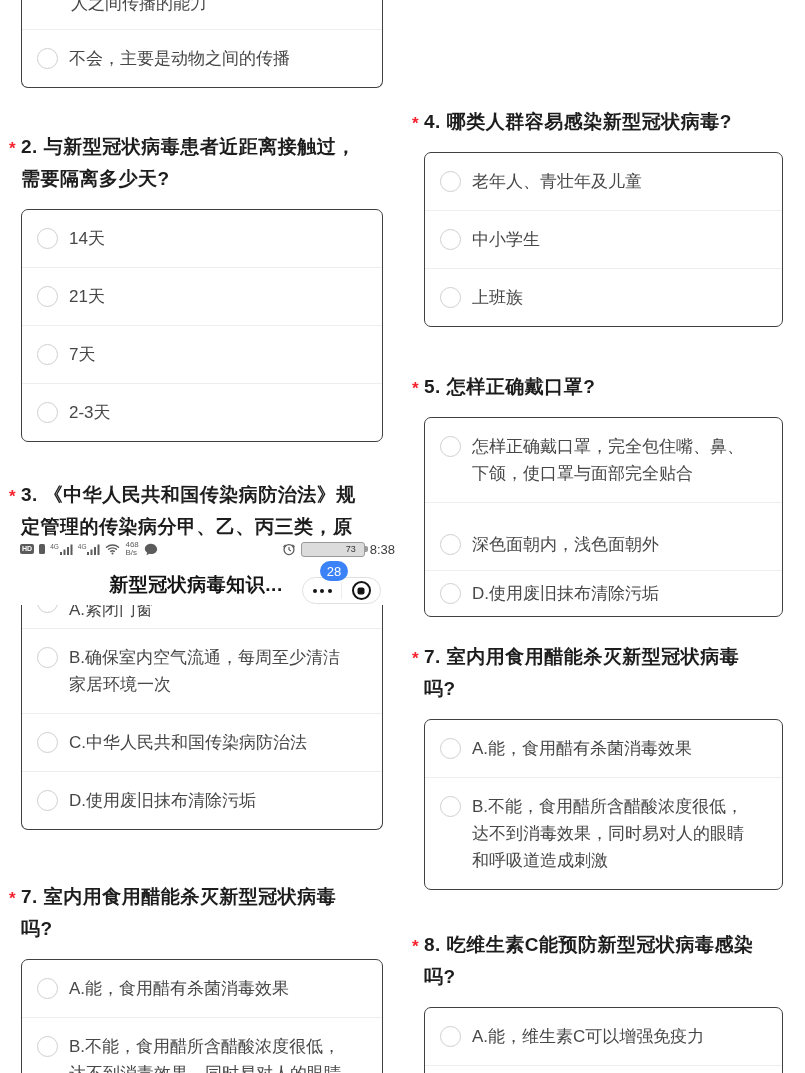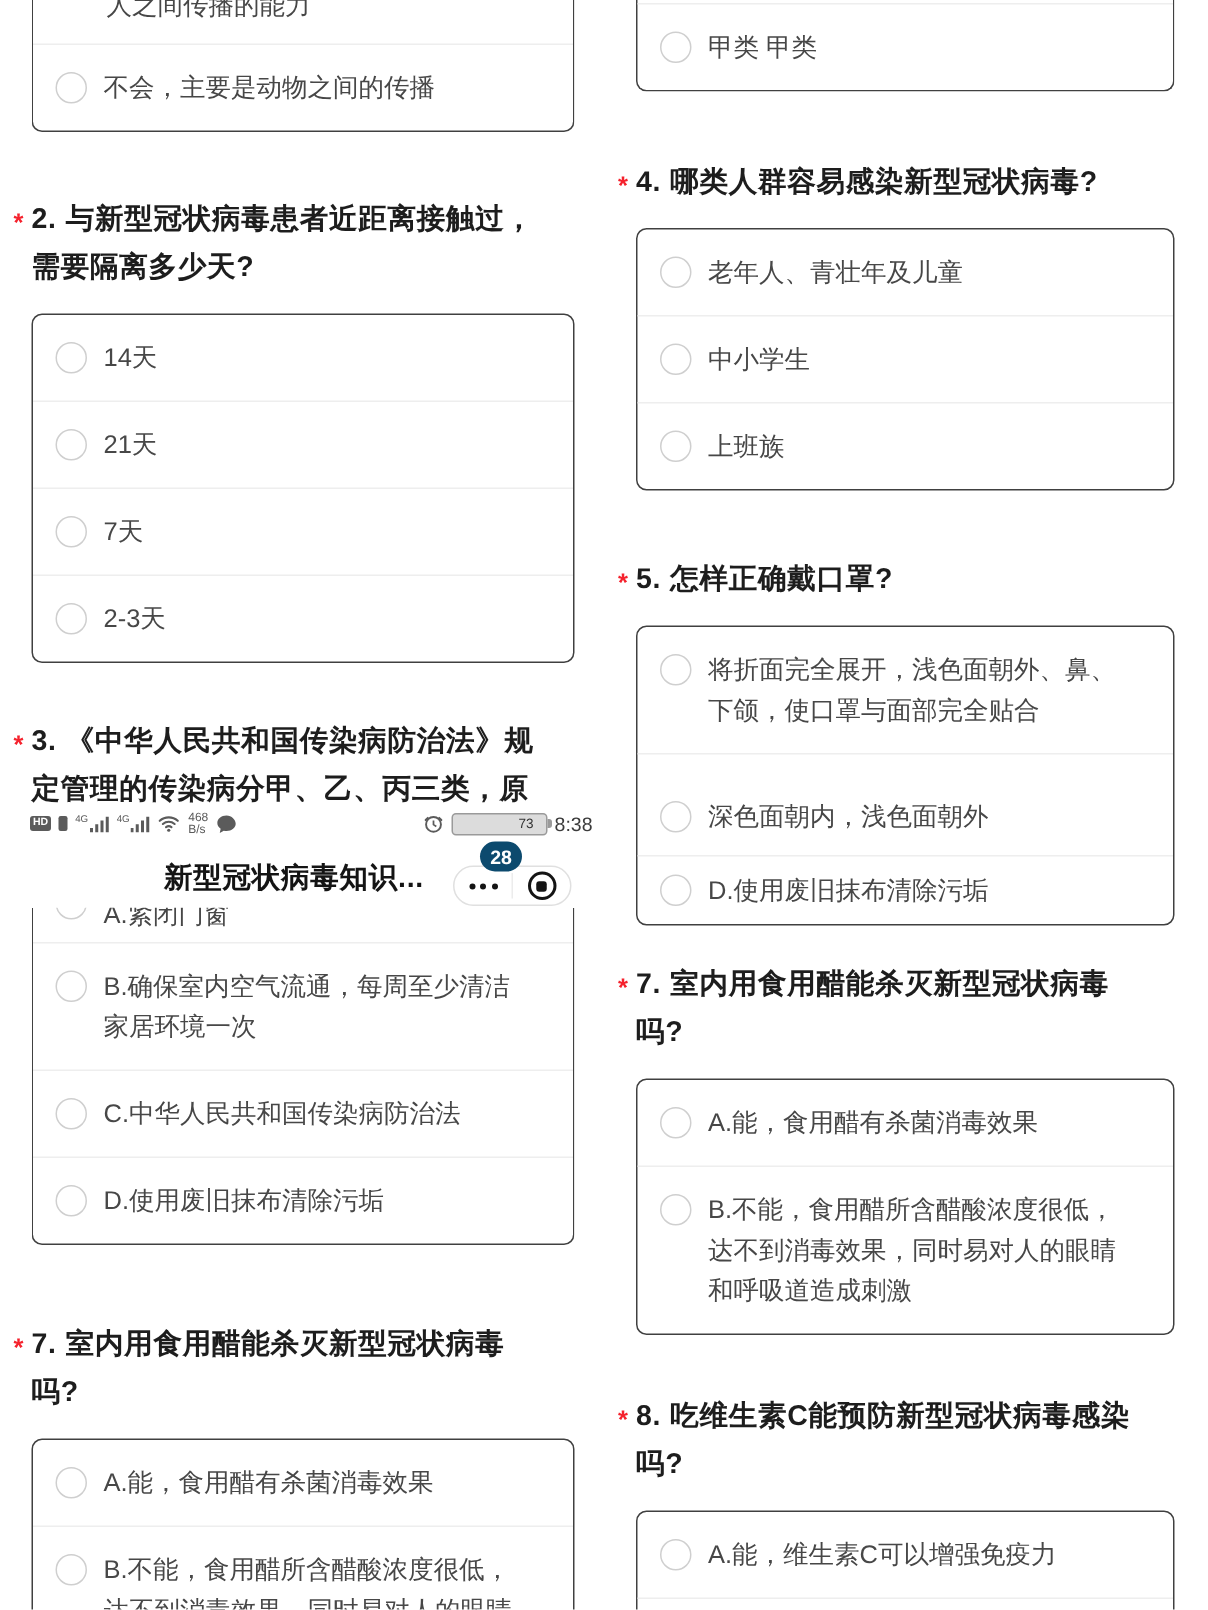--- a/index.html
+++ b/index.html
@@ -92,21 +92,21 @@
   .target{
     position:relative;width:19px;height:19px;border:2px solid #141414;
     border-radius:50%;box-sizing:border-box;
   }
   .target::after{
     content:"";position:absolute;left:50%;top:50%;transform:translate(-50%,-50%);
     width:7px;height:7px;background:#141414;border-radius:2px;
   }
   .nav-badge{
     position:absolute;left:320px;top:24px;min-width:28px;height:20px;z-index:6;
-    background:#0c4a6e;border-radius:10px;color:#fff;font-size:13px;font-weight:bold;
+    background:#3b82f6;border-radius:10px;color:#fff;font-size:13px;font-weight:normal;
     display:flex;align-items:center;justify-content:center;padding:0 6px;box-sizing:border-box;
   }
   svg{display:block;}
 </style>
 </head>
 <body>
 
 <div style="position:relative;width:805px;height:914px;">
 
   <div class="col" style="left:21px;width:362px;">
@@ -185,27 +185,20 @@
         <div class="opt-row">
           <span class="radio"></span>
           <span class="opt-text">B.不能，食用醋所含醋酸浓度很低，达不到消毒效果，同时易对人的眼睛和呼吸道造成刺激</span>
         </div>
       </div>
     </div>
   </div>
 
   <div class="col" style="left:424px;width:359px;">
 
-    <div class="opts cut-top abs" style="top:0;">
-      <div class="opt-cut" style="height:2px;"></div>
-      <div class="opt-row">
-        <span class="radio"></span>
-        <span class="opt-text">甲类 甲类</span>
-      </div>
-    </div>
 
     <div class="abs" style="top:106px;width:100%;">
       <div class="q-title">
         <span class="star">*</span>
         <span class="q-num">4.</span><span>哪类人群容易感染新型冠状病毒?</span>
       </div>
       <div class="opts">
         <div class="opt-row">
           <span class="radio"></span>
           <span class="opt-text">老年人、青壮年及儿童</span>
@@ -222,21 +215,21 @@
     </div>
 
     <div class="abs" style="top:371px;width:100%;">
       <div class="q-title">
         <span class="star">*</span>
         <span class="q-num">5.</span><span>怎样正确戴口罩?</span>
       </div>
       <div class="opts">
         <div class="opt-row">
           <span class="radio"></span>
-          <span class="opt-text">将折面完全展开，浅色面朝外、鼻、下颌，使口罩与面部完全贴合</span>
+          <span class="opt-text">怎样正确戴口罩，完全包住嘴、鼻、下颌，使口罩与面部完全贴合</span>
         </div>
         <div class="opt-row r-tight">
           <span class="radio"></span>
           <span class="opt-text">深色面朝内，浅色面朝外</span>
         </div>
         <div class="opt-row r-tighter">
           <span class="radio"></span>
           <span class="opt-text">D.使用废旧抹布清除污垢</span>
         </div>
       </div>

